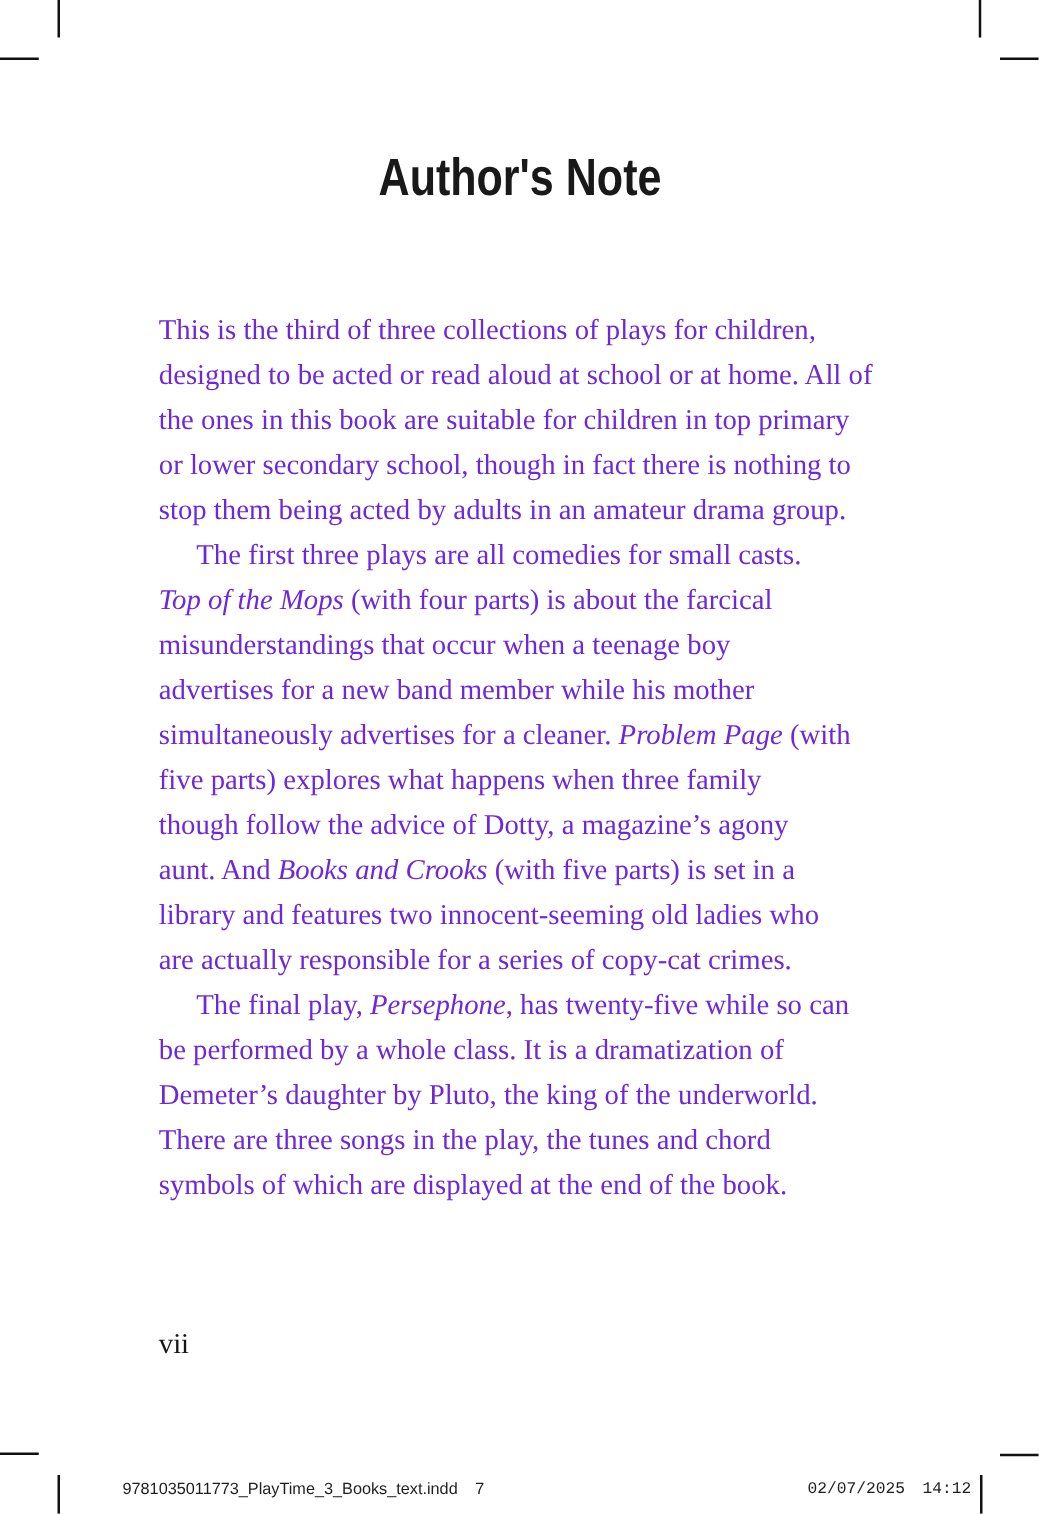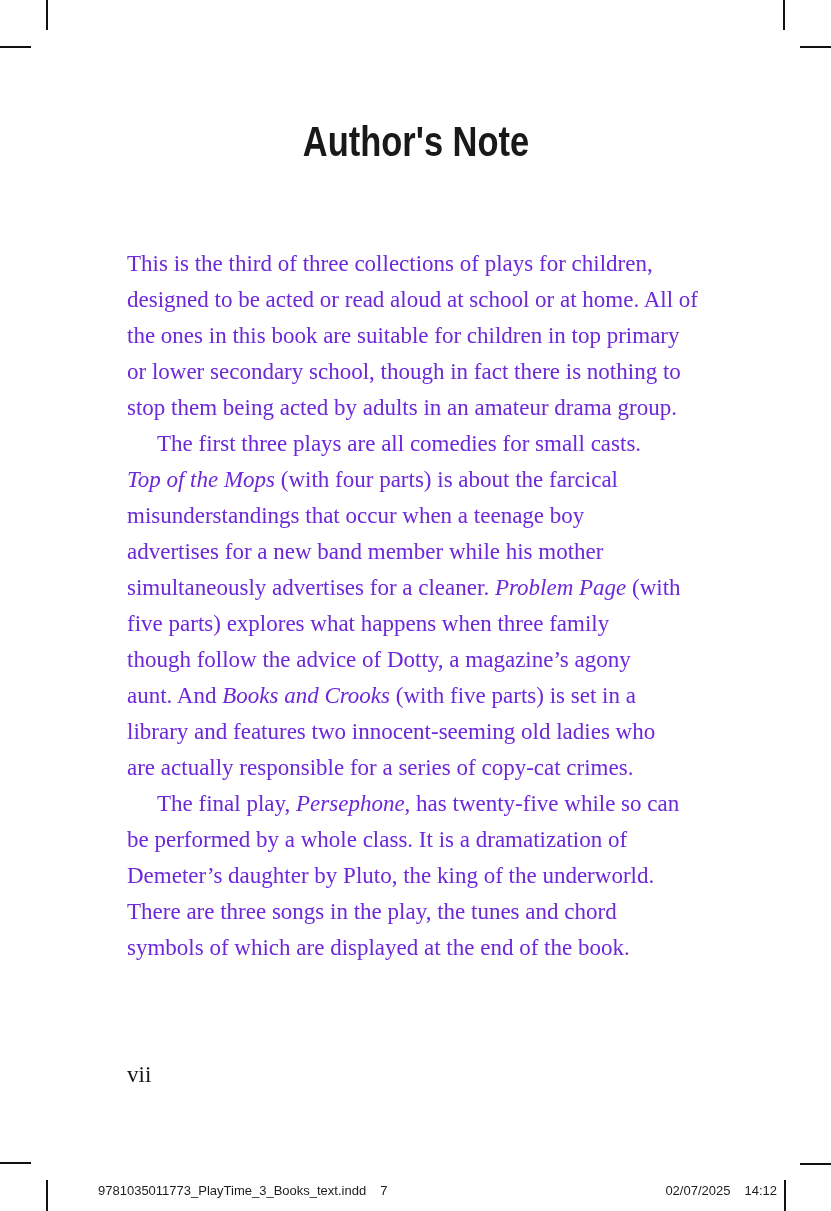--- a/index.html
+++ b/index.html
@@ -83,21 +83,21 @@
     white-space: nowrap;
     margin-left: 33px;
   }
   .footer-left .fpage {
     margin-left: 14px;
   }
   .footer-right {
     position: absolute;
     top: 1183px;
     right: 54px;
-    font-family: Liberation Sans, sans-serif;
+    font-family: Liberation Mono, monospace;
     font-size: 13px;
     color: #1d1d1d;
     white-space: nowrap;
     text-align: right;
   }
   .footer-right .ftime {
     margin-left: 14px;
   }
 </style>
 </head>

